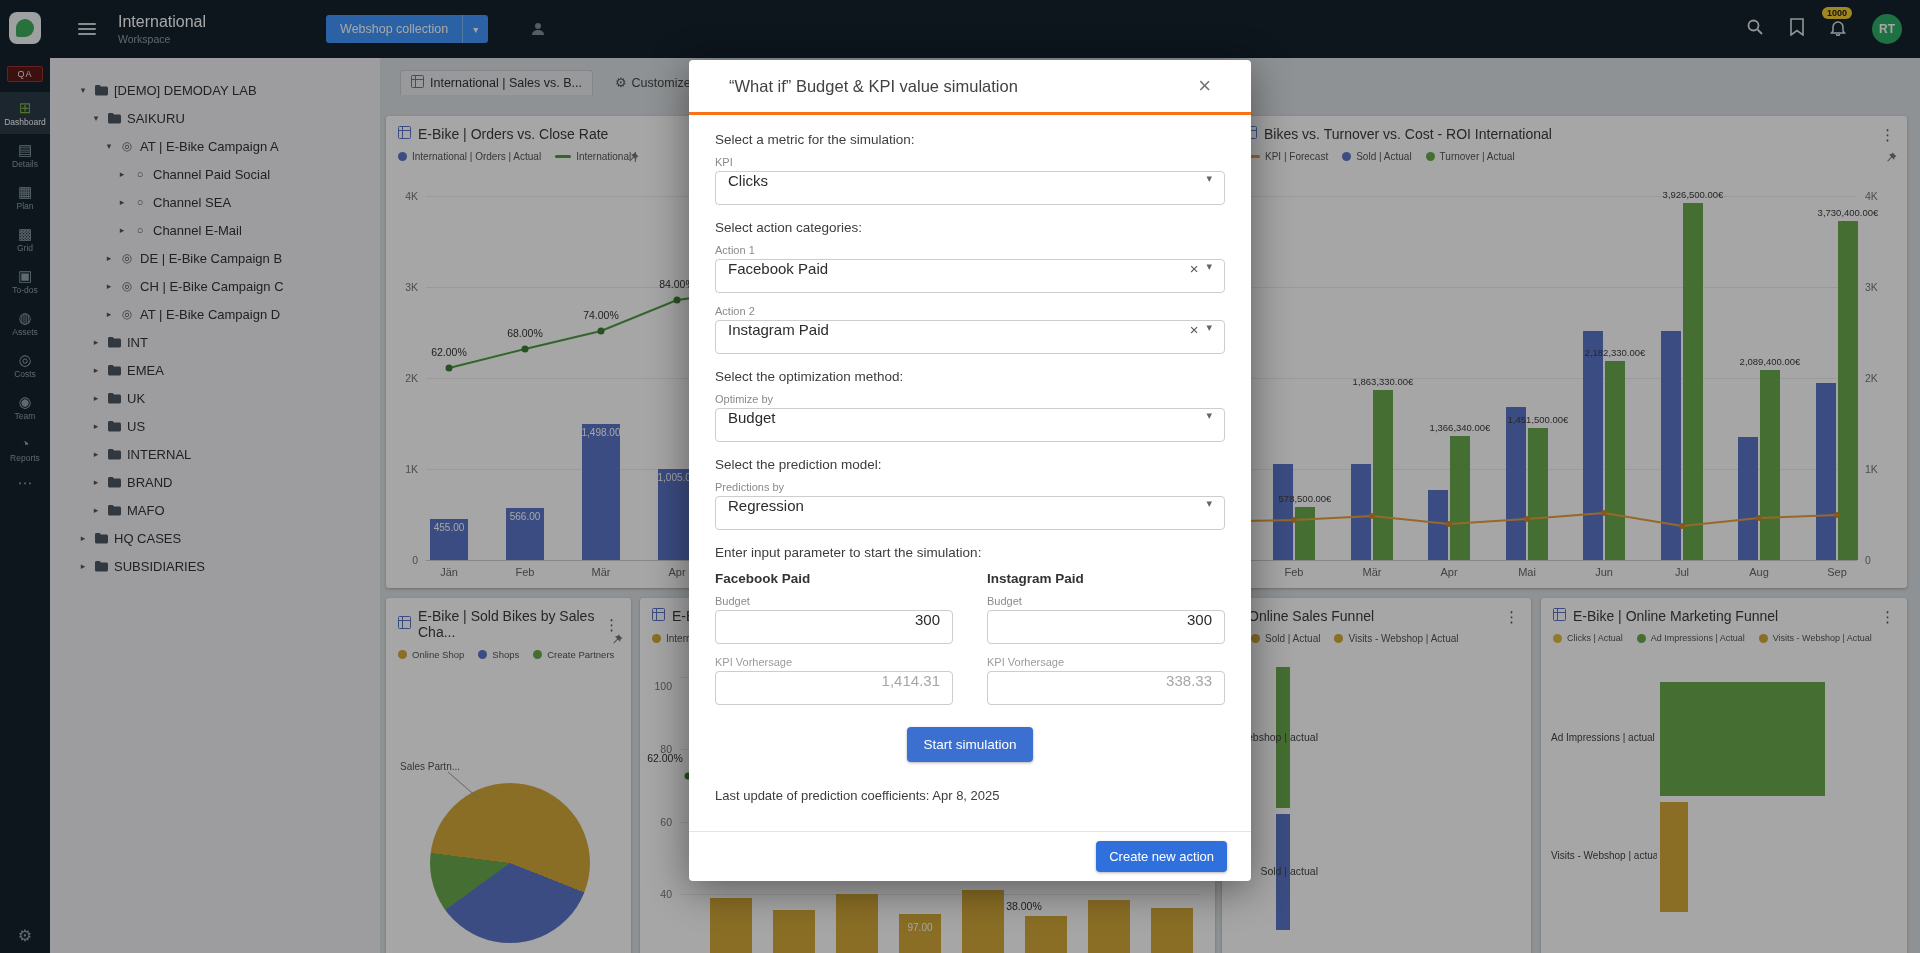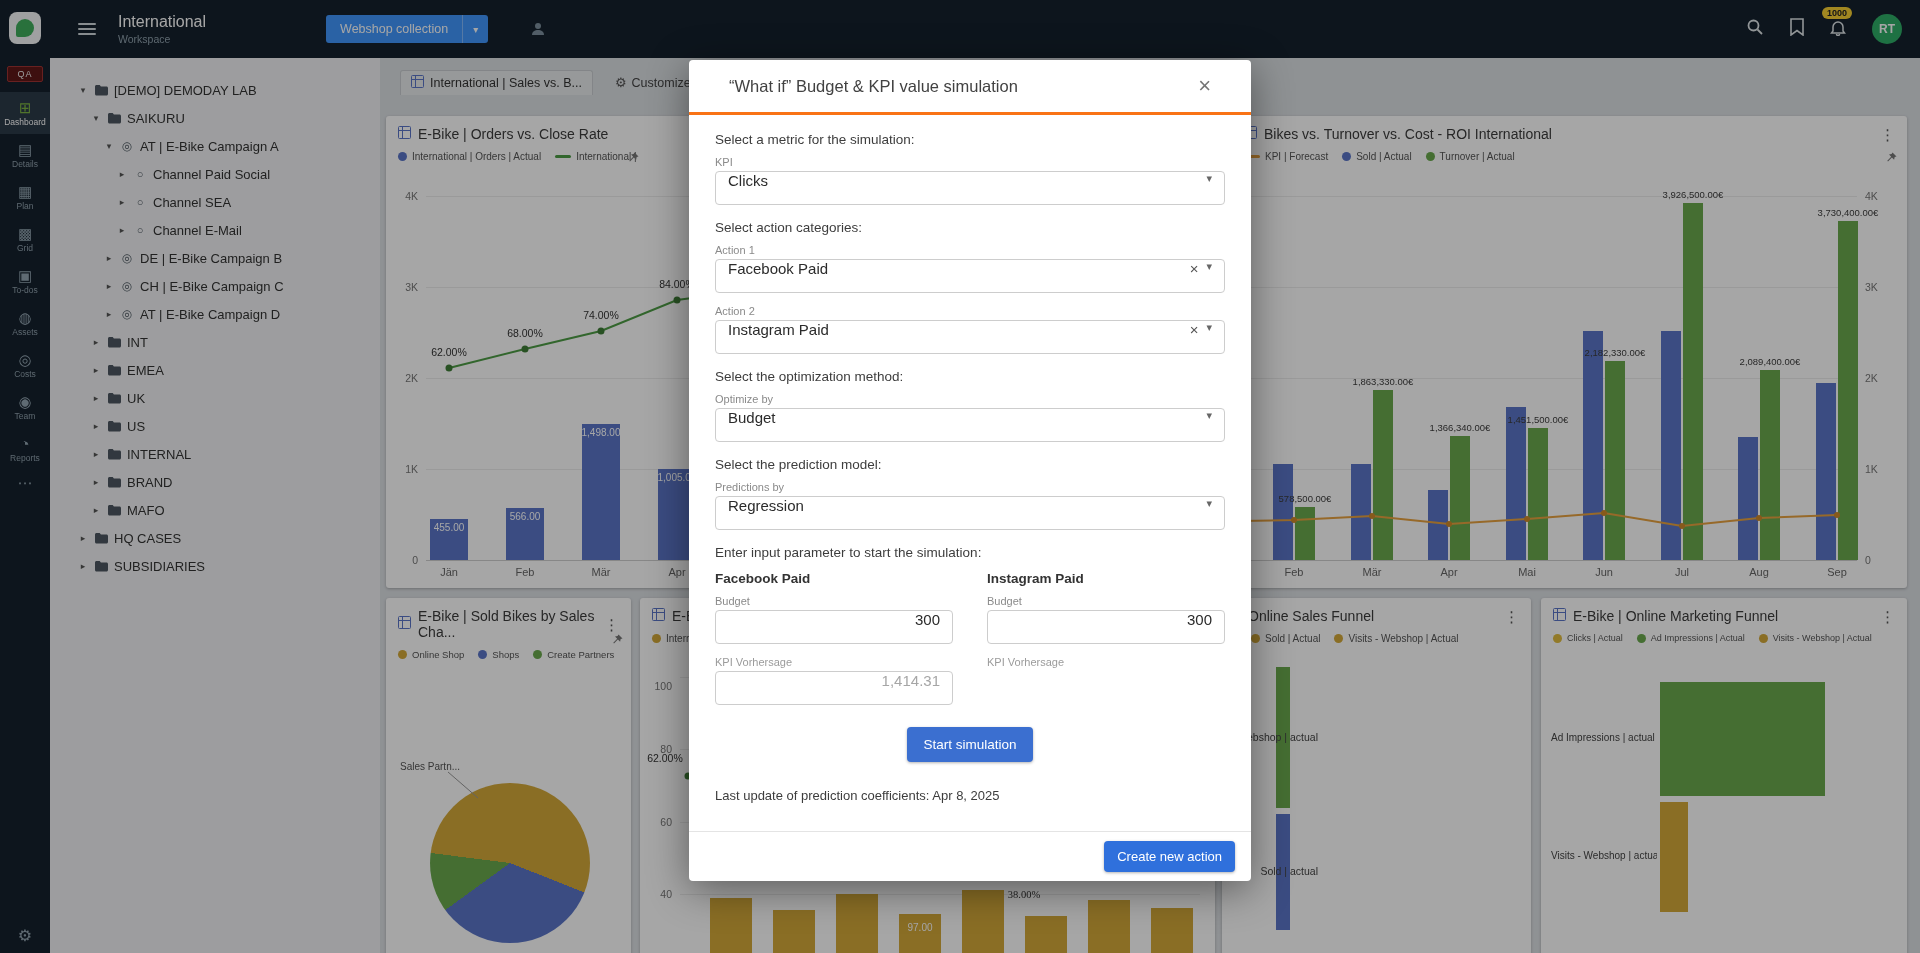--- a/index.html
+++ b/index.html
@@ -93,21 +93,21 @@
 .clear{color:#555;font-size:15px;margin-left:8px;cursor:pointer}
 .fld + .fld{margin-top:12px}
 .m-cols{display:flex;gap:34px}
 .m-col{flex:1}
 .col-h{font-size:13.5px;font-weight:bold;color:#333;margin:2px 0 9px}
 input.num{border:none;outline:none;width:100%;text-align:right;font-size:15px;color:#2b2b2b;font-family:inherit;background:transparent}
 input.num.dim{color:#a6a6a6}
 .m-center{text-align:center;margin-top:22px}
 .start-btn{background:#3b6fd0;color:#fff;border:none;border-radius:4px;padding:10px 16px;font-size:13.5px;cursor:pointer;box-shadow:0 1px 3px rgba(0,0,0,.3);font-family:inherit}
 .m-note{font-size:13px;color:#3d3d3d;margin-top:26px}
-.m-foot{border-top:1px solid #e4e4e4;padding:9px 16px;display:flex;justify-content:flex-end;flex:none}
+.m-foot{border-top:1px solid #e4e4e4;padding:9px 24px;display:flex;justify-content:flex-end;flex:none}
 .cna-btn{background:#2f70dc;color:#fff;border:none;border-radius:4px;padding:8px 13px;font-size:13px;cursor:pointer;box-shadow:0 1px 3px rgba(0,0,0,.3);font-family:inherit}
 </style>
 </head>
 <body>
 
 <div id="app">
 
   <aside class="rail">
     <div class="logo">
         <span class="logo-leaf"></span>
@@ -556,21 +556,21 @@
         <div class="ax" style="left: 4px; top: 290px; width: 28px; text-align: right;">40</div>
         <div class="bar" style="left: 70px; top: 300px; width: 42px; height: 120px; background: rgb(212, 169, 58); pointer-events: auto;"></div>
         <div class="bar" style="left: 133px; top: 312px; width: 42px; height: 108px; background: rgb(212, 169, 58); pointer-events: auto;"></div>
         <div class="bar" style="left: 196px; top: 296px; width: 42px; height: 124px; background: rgb(212, 169, 58); pointer-events: auto;"></div>
         <div class="bar" style="left: 259px; top: 316px; width: 42px; height: 104px; background: rgb(212, 169, 58); pointer-events: auto;"></div>
         <div class="bar" style="left: 322px; top: 292px; width: 42px; height: 128px; background: rgb(212, 169, 58); pointer-events: auto;"></div>
         <div class="bar" style="left: 385px; top: 318px; width: 42px; height: 102px; background: rgb(212, 169, 58); pointer-events: auto;"></div>
         <div class="bar" style="left: 448px; top: 302px; width: 42px; height: 118px; background: rgb(212, 169, 58); pointer-events: auto;"></div>
         <div class="bar" style="left: 511px; top: 310px; width: 42px; height: 110px; background: rgb(212, 169, 58); pointer-events: auto;"></div>
         <div class="bar-lb" style="left: 259px; top: 324px; width: 42px;">97.00</div>
-        <div class="pct-lb" style="left: 352px; top: 291px; width: 64px; font-family: Liberation Serif, serif;">38.00%</div>
+        <div class="pct-lb" style="left: 352px; top: 302px; width: 64px;">38.00%</div>
         <svg class="lineplot" width="575" height="420">
           <polyline points="48,178 160,166 280,158" fill="none" stroke="#4e9d45" stroke-width="2"></polyline>
           <circle cx="48" cy="178" r="3.5" fill="#3e7d37"></circle>
         </svg>
         <div class="pct-lb" style="left: 2px; top: 154px; width: 46px;">62.00%</div>
       </div>
   </section>
 
   <section class="card" id="card3">
     <div class="c-head">
@@ -703,20 +703,23 @@
         <div class="m-col">
           <div class="col-h">Instagram Paid</div>
           <div class="fld">
             <div class="fld-label">Budget</div>
             <div class="fld-box">
                 <input class="num" value="300" style="">
               </div>
           </div>
           <div class="fld">
             <div class="fld-label dim">KPI Vorhersage</div>
+            <div class="fld-box">
+                <input class="num dim" readonly="" value="338.33" style="">
+              </div>
           </div>
         </div>
       </div>
 
       <div class="m-center"><button class="start-btn">Start simulation</button></div>
       <div class="m-note">Last update of prediction coefficients: Apr 8, 2025</div>
     </div>
     <div class="m-foot">
       <button class="cna-btn">Create new action</button>
     </div>

